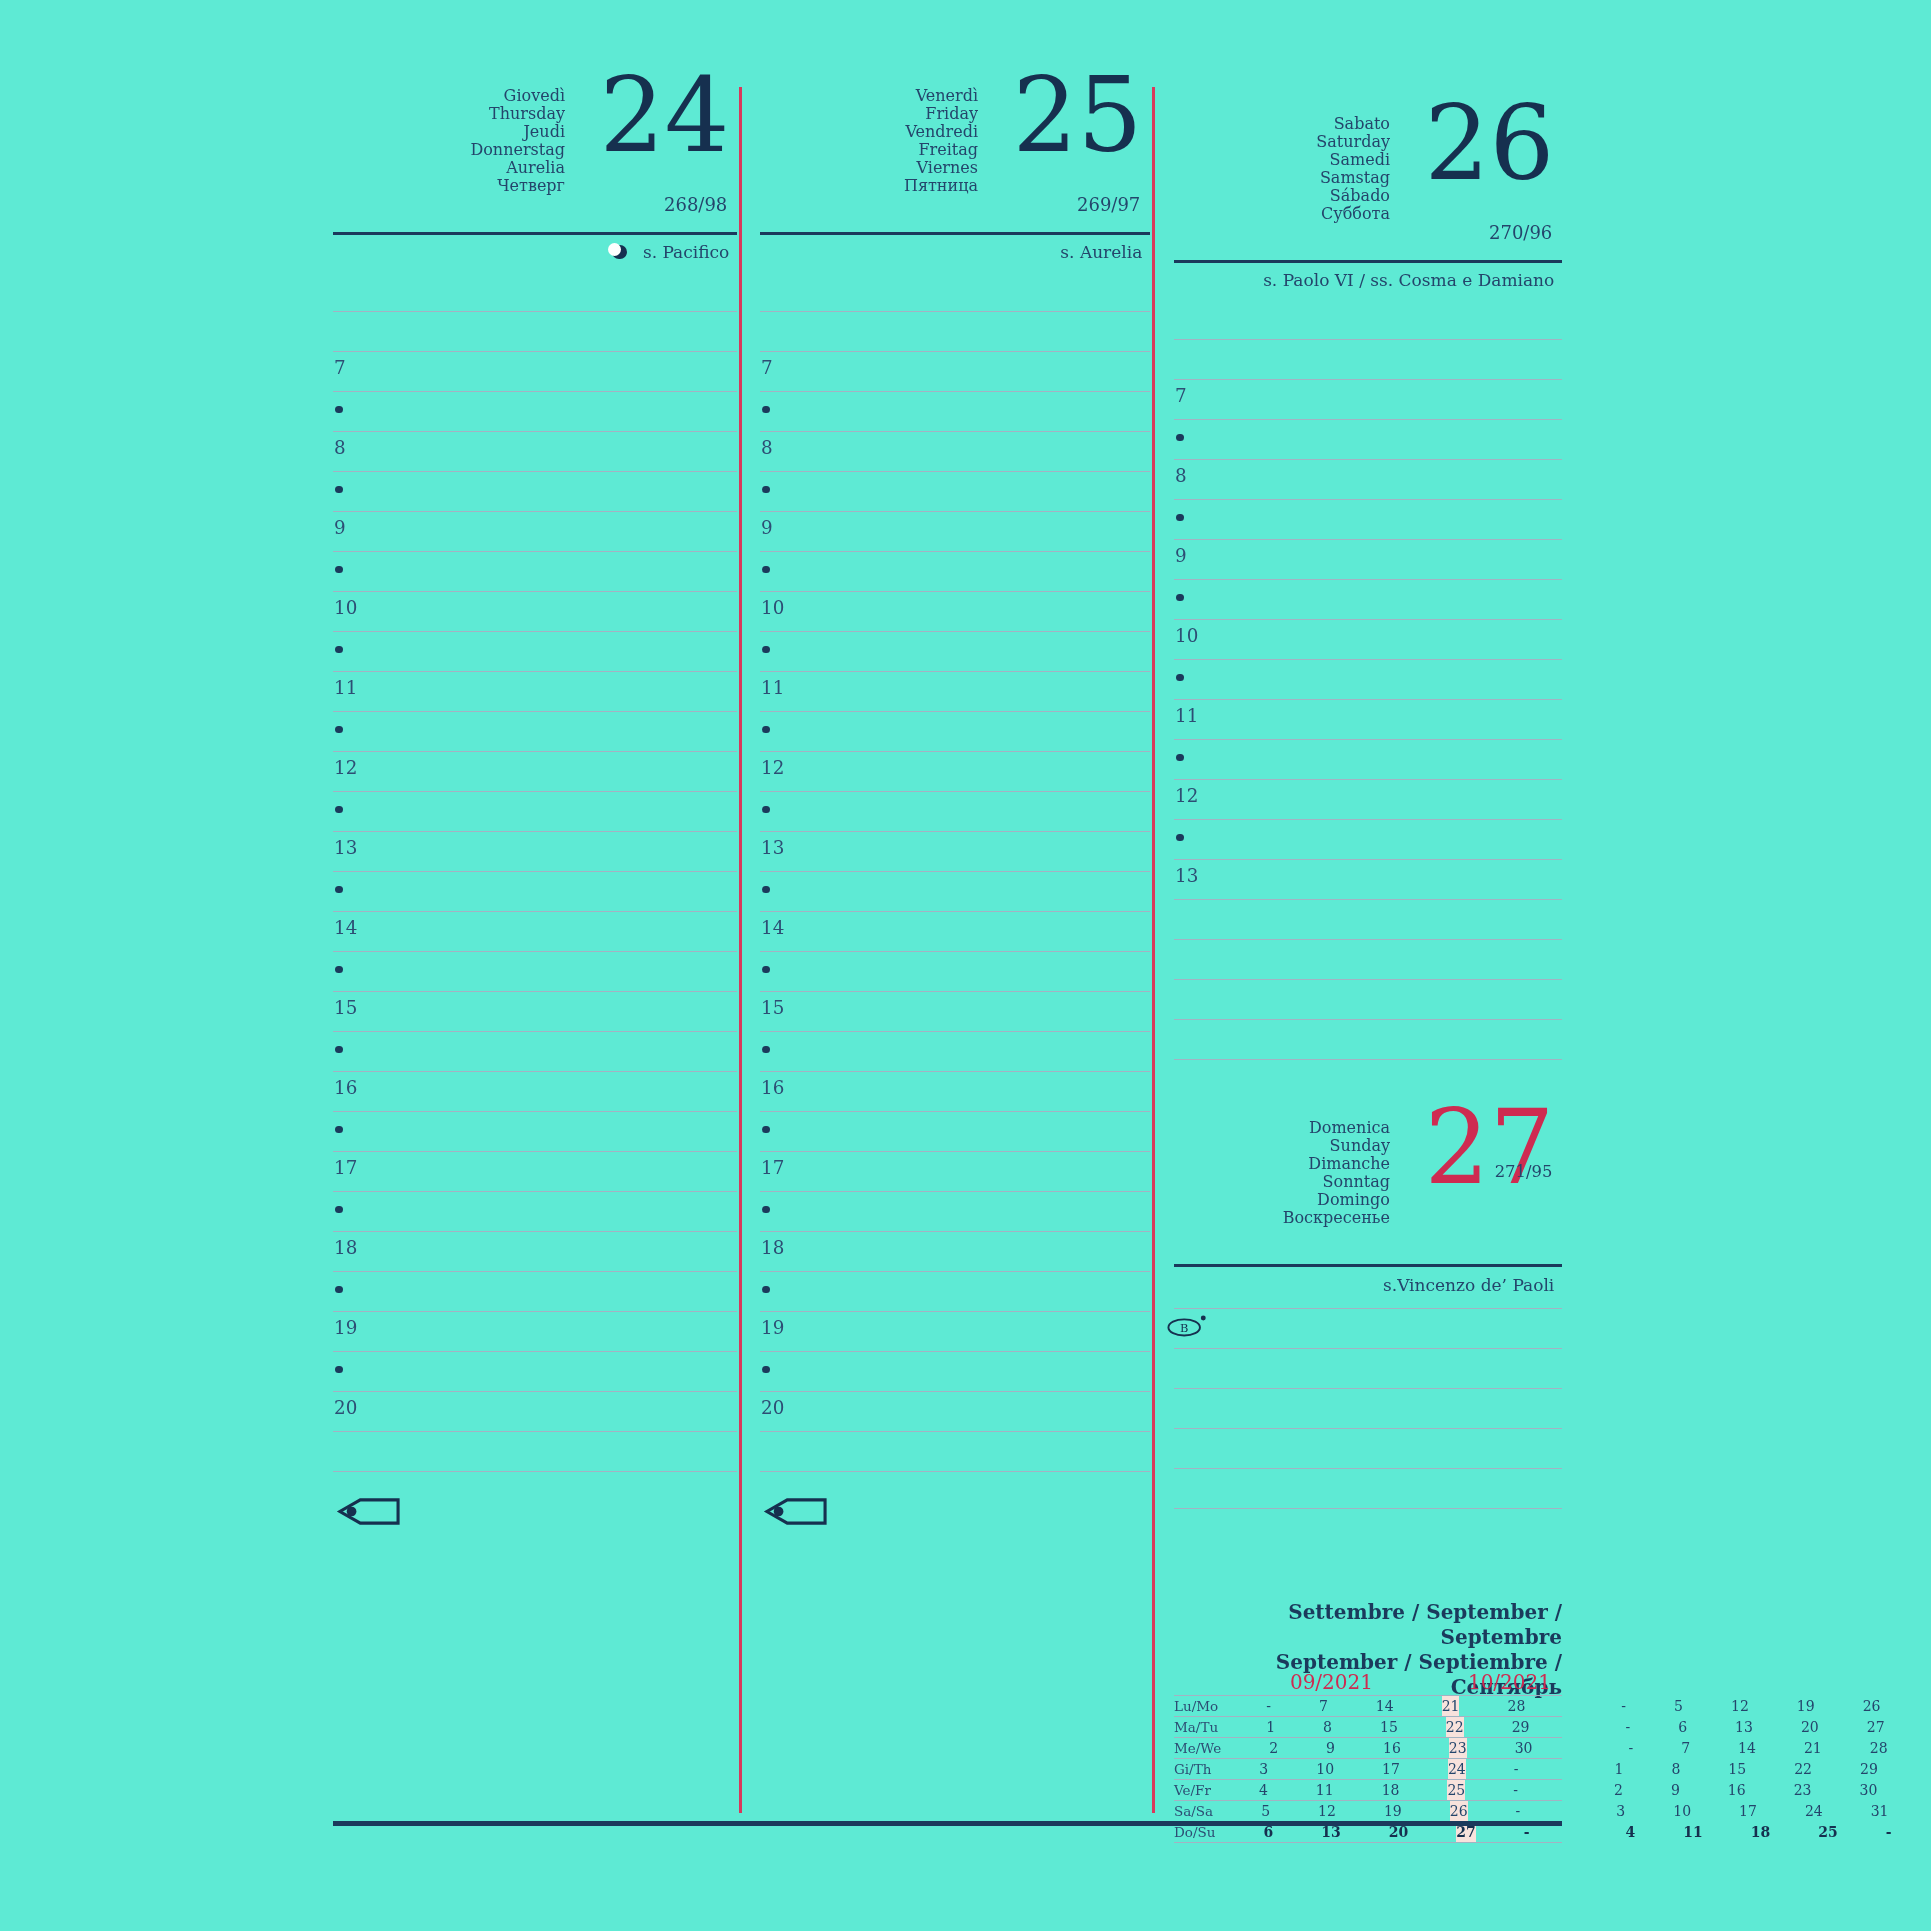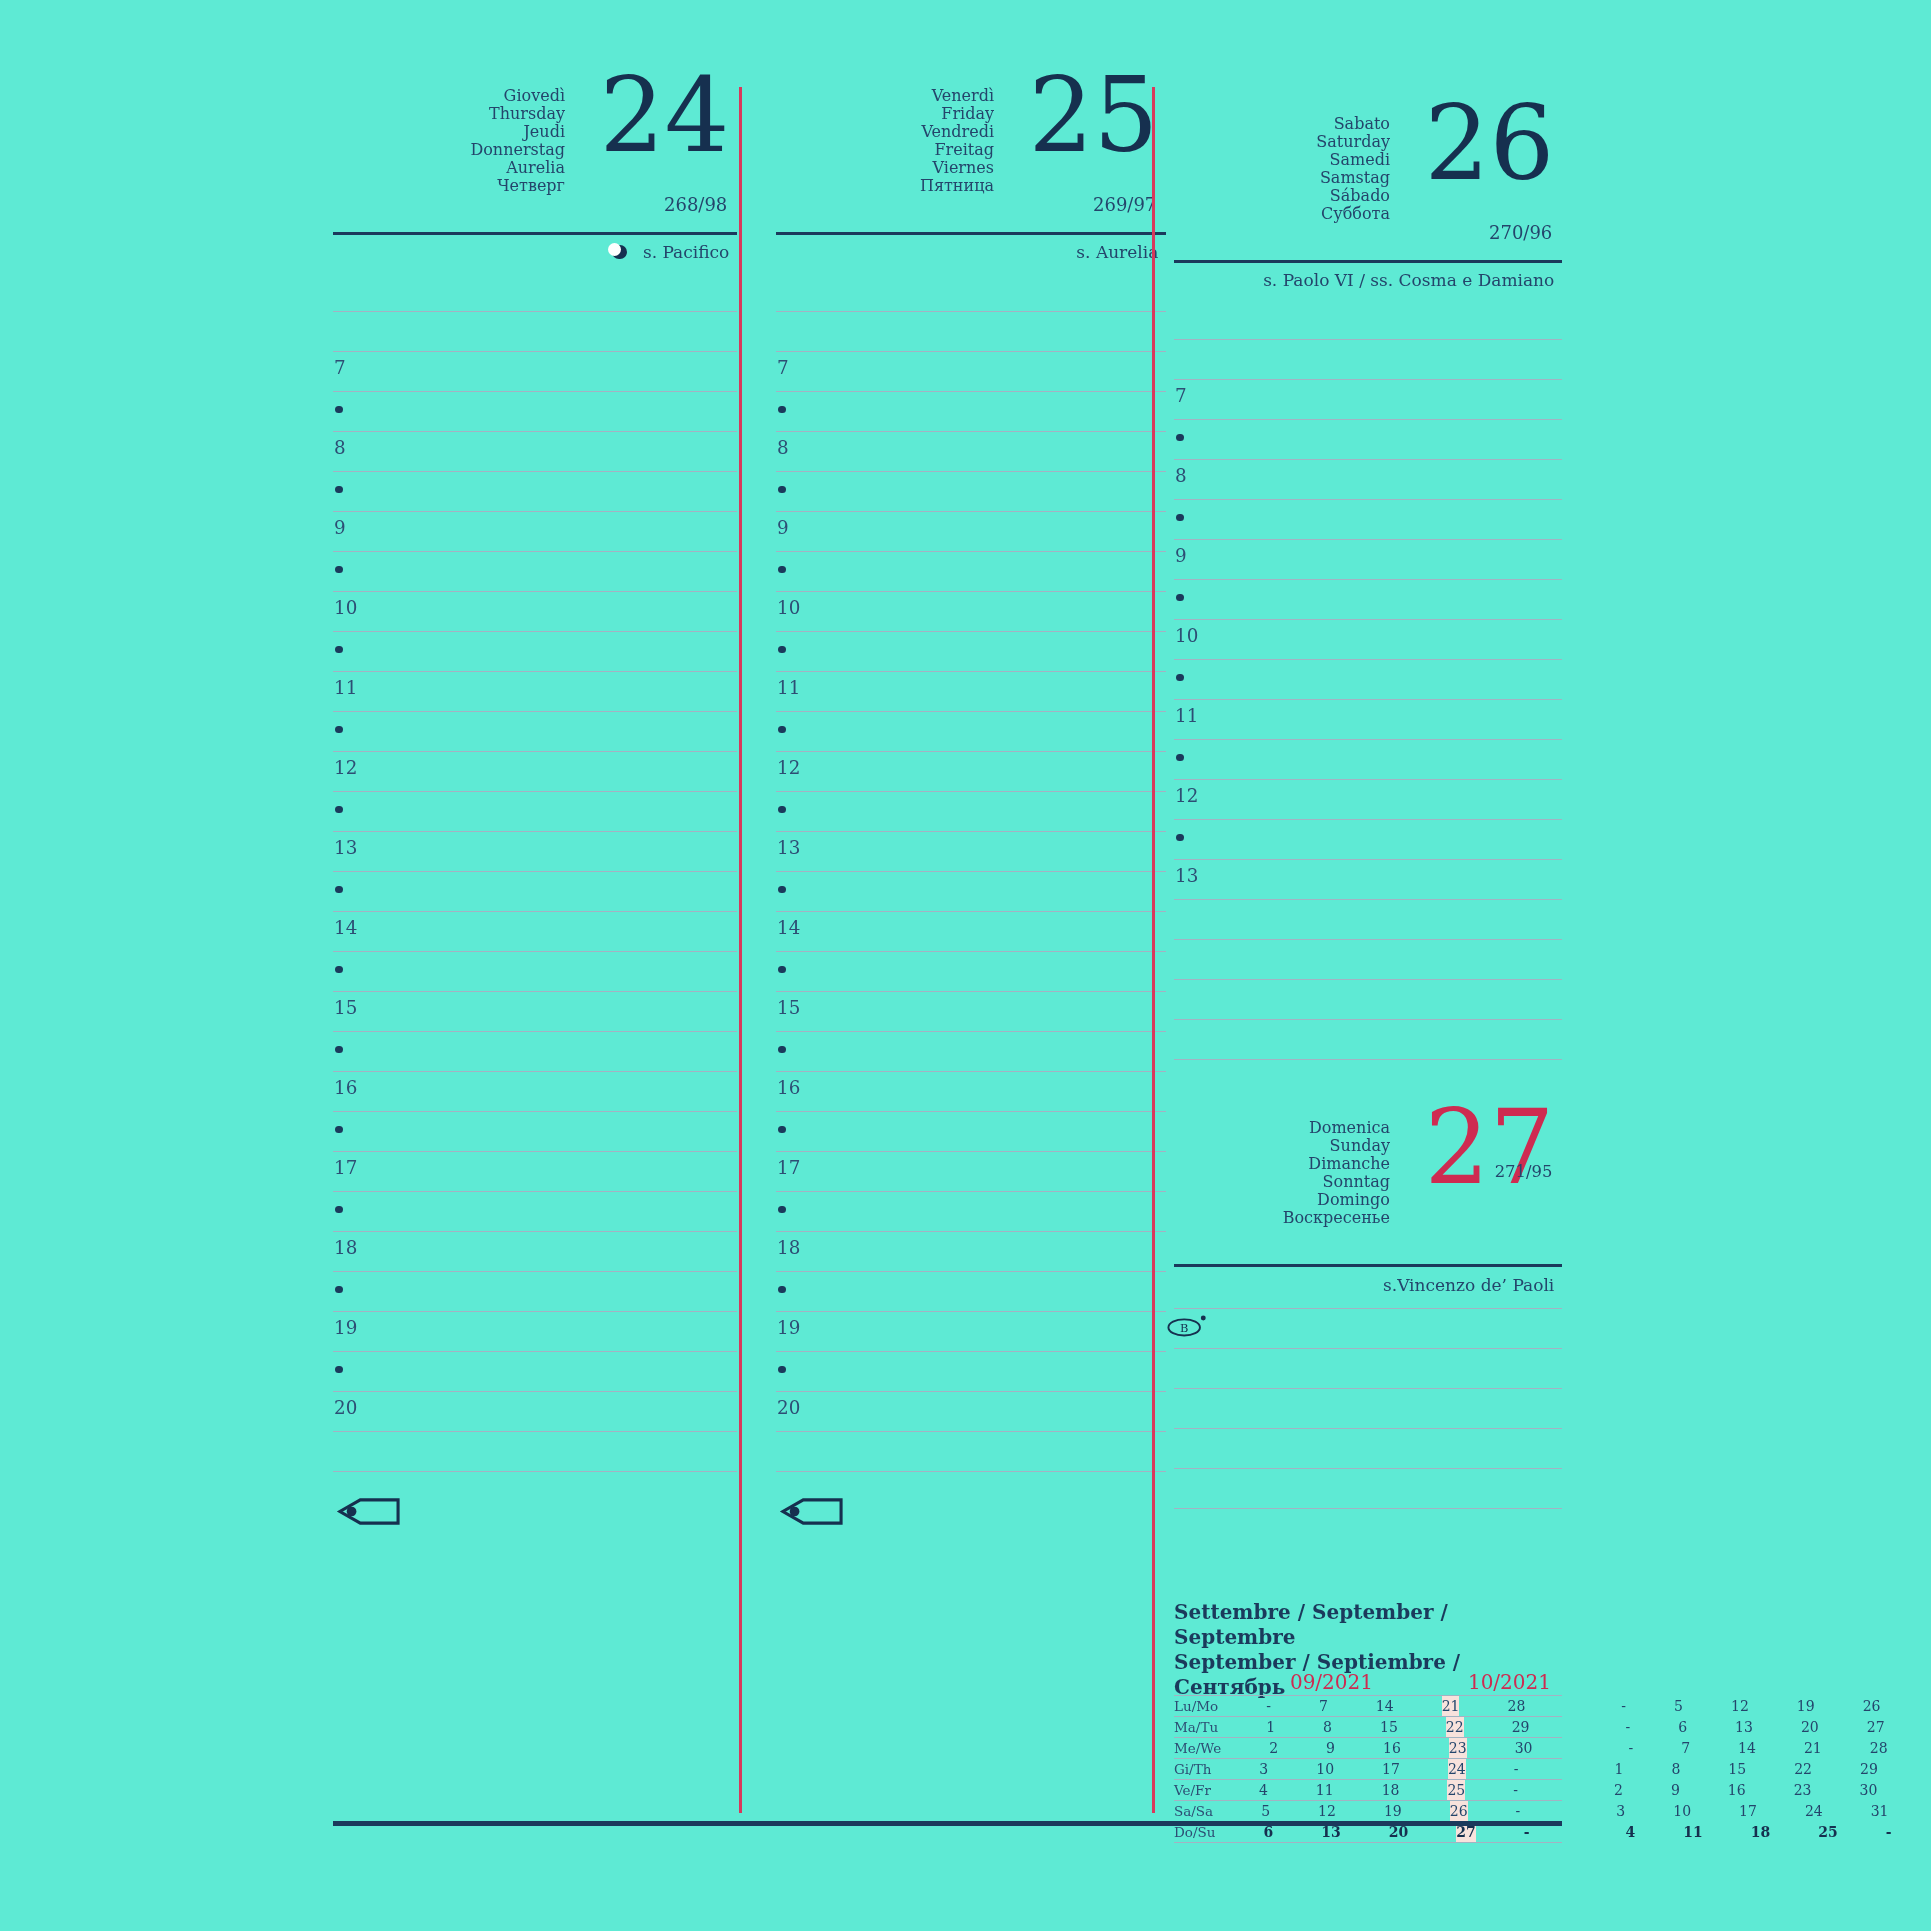--- a/index.html
+++ b/index.html
@@ -1,21 +1,21 @@
 <!DOCTYPE html>
 <html><head>
 <meta charset="utf-8">
 <style>
   html,body{margin:0;padding:0;background:#fff;}
   body{width:1931px;height:1931px;font-family:"DejaVu Serif","Liberation Serif",serif;color:#24456b;}
   .page{position:relative;width:1931px;height:1931px;background:#5eead4;overflow:hidden;}
 
   .col{position:absolute;top:0;height:1931px;}
   #col1{left:333px;width:404px;}
-  #col2{left:776px;width:390px;}
+  #col2{left:760px;width:390px;}
   #col3{left:1174px;width:388px;margin-top:28px;}
 
   .vline{position:absolute;top:87px;width:2.9px;height:1726px;background:#d8395c;}
   #vline1{left:739px;}
   #vline2{left:1152px;}
   .bottom-rule{position:absolute;left:333px;top:1821px;width:1229px;height:4.8px;background:#1b3a5c;}
 
   
   .day-names{position:absolute;top:87px;left:0;right:172px;text-align:right;
              font-size:16px;line-height:18px;color:#24456b;}
@@ -46,21 +46,21 @@
              font-size:16px;line-height:18px;color:#24456b;}
   .sun-num{position:absolute;top:1068px;right:7.7px;width:164px;text-align:right;
            font-size:102px;line-height:104px;color:#ce2b51;}
   .sun-counter{position:absolute;top:1134px;right:9.7px;font-size:16.4px;color:#24456b;}
   .sun-rule{position:absolute;left:0;right:0;top:1236px;height:2.9px;background:#1b3a5c;}
   .sun-saint{position:absolute;left:0;right:7.7px;top:1247px;display:flex;justify-content:flex-end;
              align-items:center;font-size:17px;color:#24456b;}
   .b-icon{position:absolute;top:4.8px;left:-6.8px;}
 
   
-  .cal-title{position:absolute;top:1572px;left:0;right:0;text-align:left;font-weight:bold;
+  .cal-title{position:absolute;top:1572px;left:0;right:0;text-align:right;font-weight:bold;
              font-size:20px;line-height:25px;color:#1b3a5c;}
   .cal-head{position:absolute;top:1640px;left:0;right:0;height:27px;display:flex;align-items:center;}
   .cal-label-spacer{width:56px;}
   .cal-month{width:143px;text-align:right;color:#ce2b51;font-size:20px;}
   .cal-gap{width:35px;}
   .cal-rows{position:absolute;top:1667px;left:0;right:0;border-top:1.9px solid #a3b2c2;}
   .cal-row{display:flex;height:21px;box-sizing:border-box;border-bottom:1.4px solid #a3b2c2;align-items:stretch;gap:48px;}
   .cal-label{width:56px;font-size:13.5px;display:flex;align-items:center;color:#2d4e74;}
   .cal-cell{width:29px;font-size:14px;display:flex;align-items:center;justify-content:center;color:#24456b;}
   .cal-cell.hl{background:#f8e2dc;}

